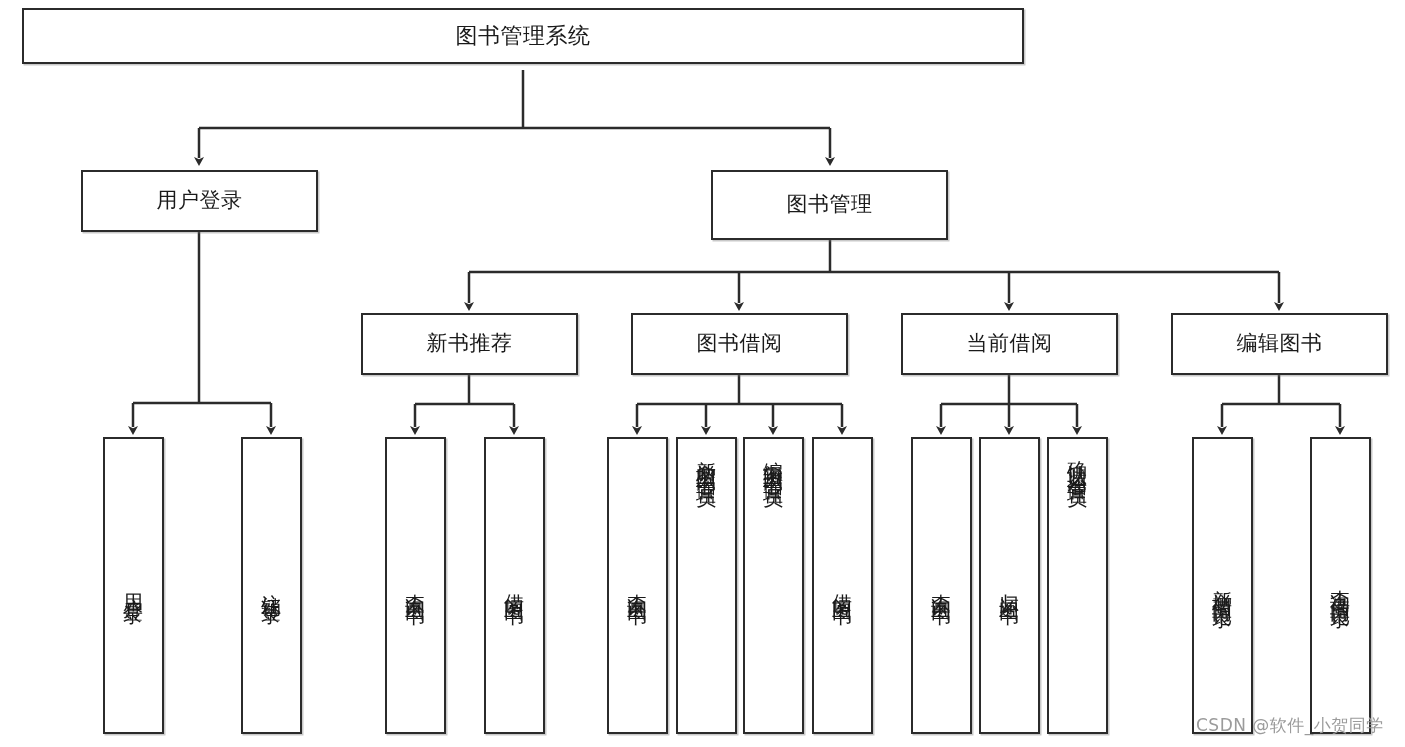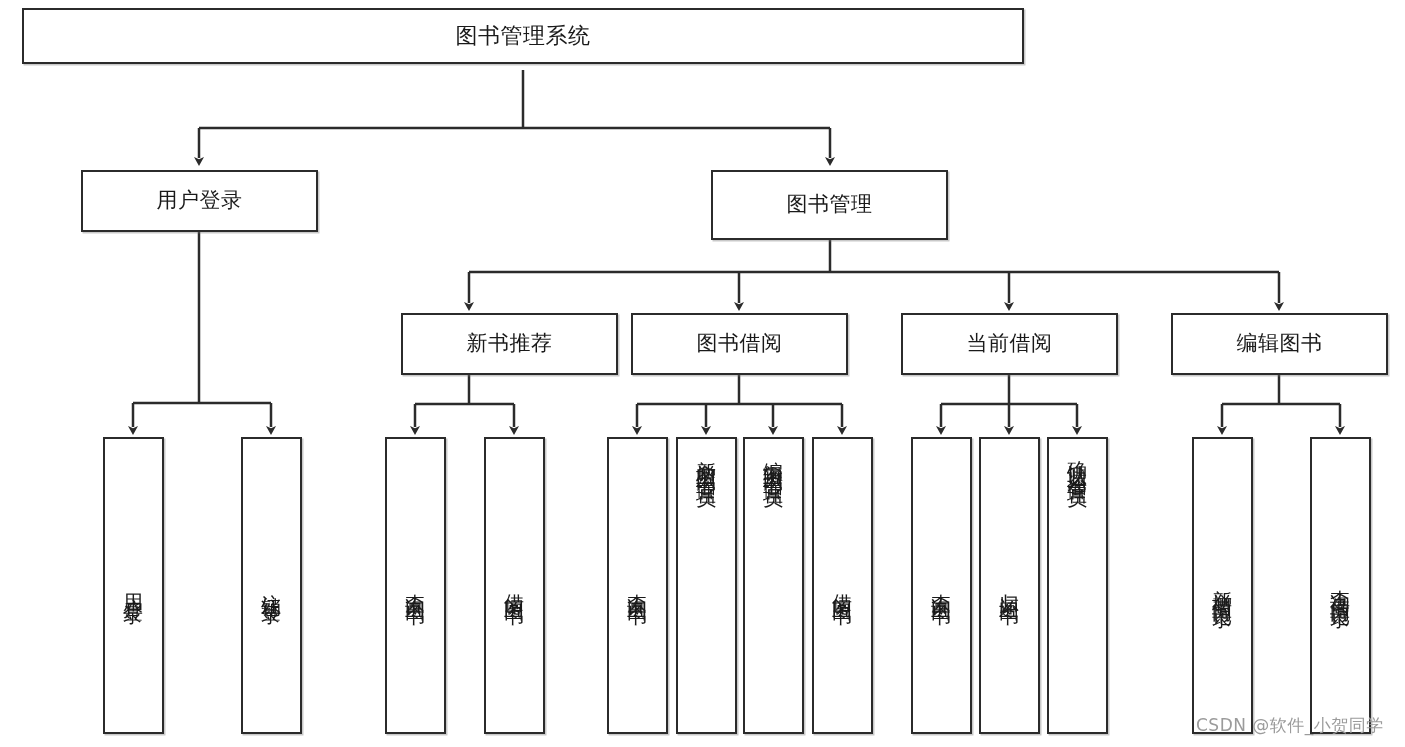--- a/index.html
+++ b/index.html
@@ -133,21 +133,21 @@
     <span class="label">图书管理系统</span>
   </div>
 
   <div class="node h" style="left:81px; top:170px; width:237px; height:62px;">
     <span class="label">用户登录</span>
   </div>
   <div class="node h" style="left:711px; top:170px; width:237px; height:70px;">
     <span class="label">图书管理</span>
   </div>
 
-  <div class="node h" style="left:361px; top:313px; width:217px; height:62px;margin-left:40px;">
+  <div class="node h" style="left:361px; top:313px; width:217px; height:62px;">
     <span class="label">新书推荐</span>
   </div>
   <div class="node h" style="left:631px; top:313px; width:217px; height:62px;">
     <span class="label">图书借阅</span>
   </div>
   <div class="node h" style="left:901px; top:313px; width:217px; height:62px;">
     <span class="label">当前借阅</span>
   </div>
   <div class="node h" style="left:1171px; top:313px; width:217px; height:62px;">
     <span class="label">编辑图书</span>

